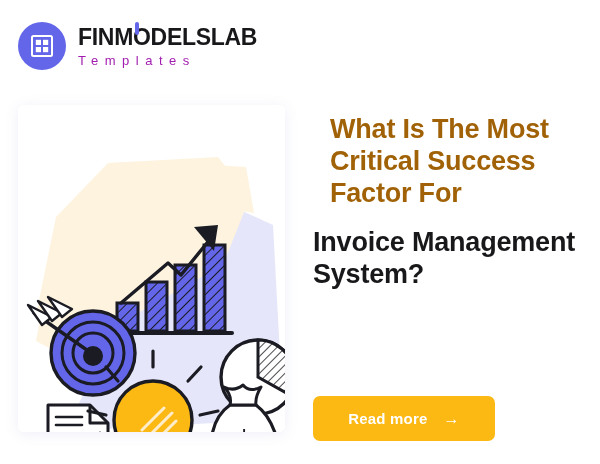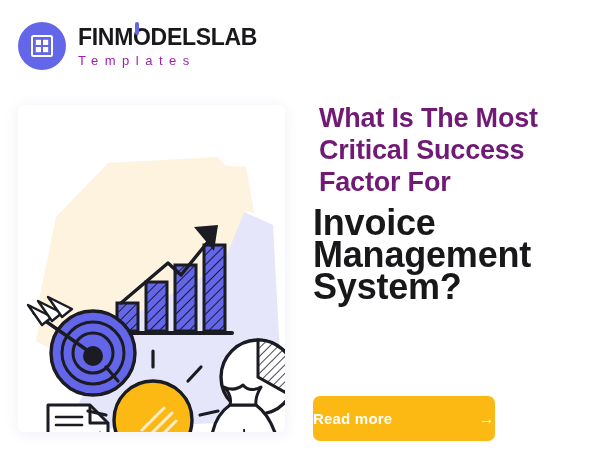--- a/index.html
+++ b/index.html
@@ -94,27 +94,27 @@
   .right-col {
     position: absolute;
     left: 313px;
     top: 96px;
     width: 272px;
   }
   .headline {
     font-size: 27px;
     line-height: 32px;
     font-weight: 700;
-    color: #701a75;
+    color: #a16207;
     letter-spacing: -0.2px;
-    margin: 6px;
+    margin: 17px;
   }
   .subhead {
     margin: 9px 0 16px 0;
-    font-size: 36px;
+    font-size: 27px;
     line-height: 32px;
     font-weight: 700;
     color: #18181b;
     letter-spacing: -0.2px;
   }
 
   .cta {
     position: absolute;
     left: 313px;
     top: 396px;
@@ -123,21 +123,21 @@
     background: #fcb813;
     border: none;
     border-radius: 7px;
     color: #ffffff;
     font-family: "Liberation Sans", sans-serif;
     font-size: 15px;
     font-weight: 700;
     letter-spacing: 0.2px;
     display: flex;
     align-items: center;
-    justify-content: space-between;
+    justify-content: center;
     gap: 16px;
     cursor: pointer;
     padding: 0;
   }
   .cta-arrow {
     font-size: 16px;
     line-height: 1;
     display: inline-block;
   }
 </style>

